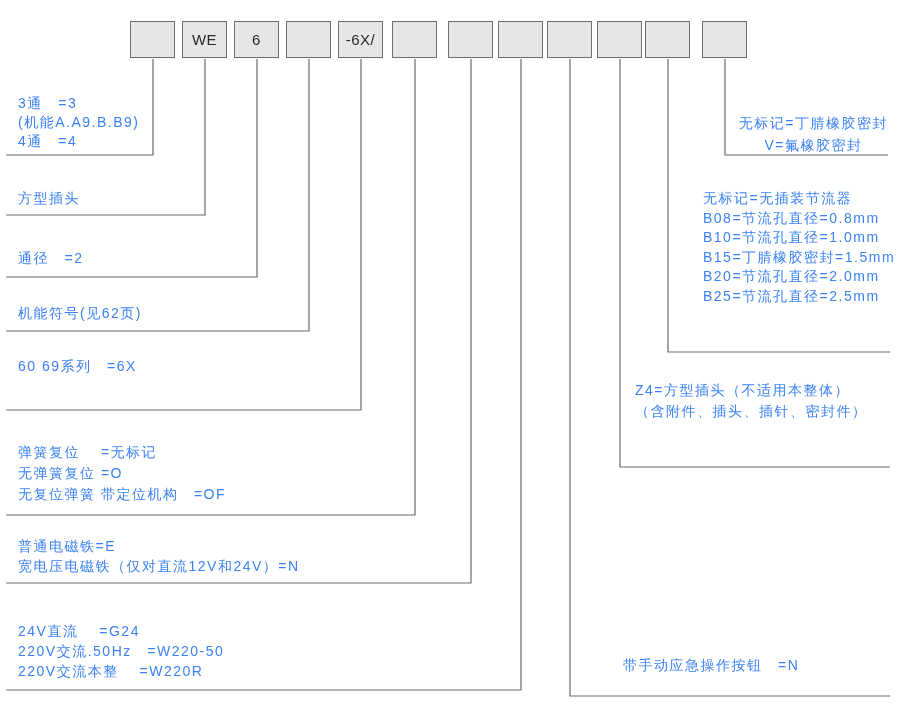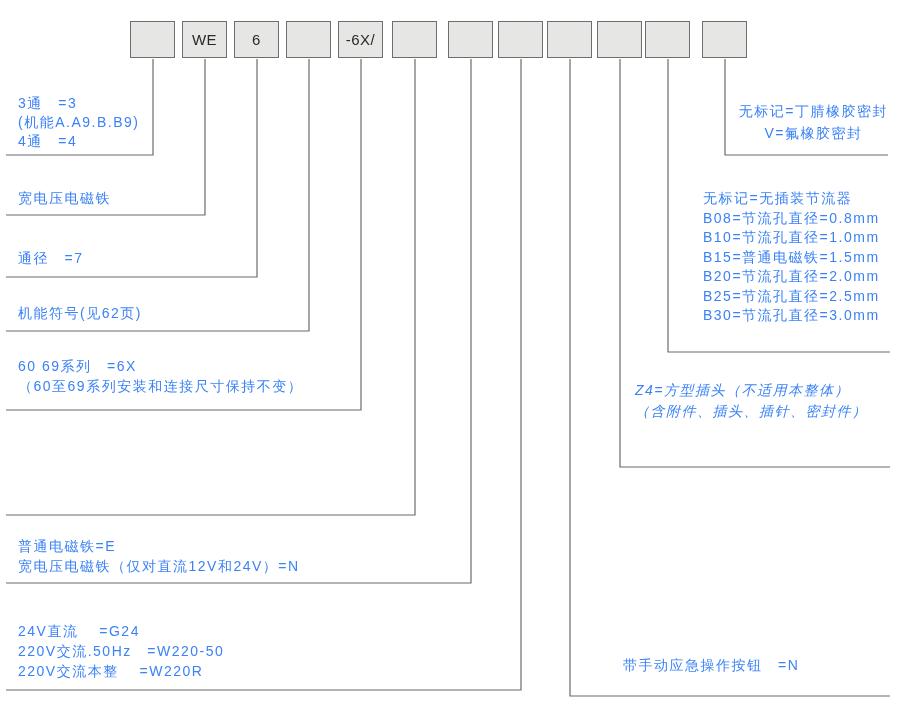--- a/index.html
+++ b/index.html
@@ -15,23 +15,23 @@
     background:#e6e6e4;border:1.5px solid #6e6e6e;
     display:flex;align-items:center;justify-content:center;
     font-size:15px;color:#2a2a2a;letter-spacing:0.5px;box-sizing:border-box;
   }
   .lbl{
     position:absolute;font-size:14px;letter-spacing:1.5px;
     line-height:20px;white-space:nowrap;color:#3b82f6;
   }
   .lbl.lh19{line-height:19px;}
   .lbl.lh195{line-height:19.5px;}
-  .lbl.lh21{line-height:21px;font-style:italic;}
+  .lbl.lh21{line-height:21px;}
   .lbl.lh22{line-height:22px;}
-  .lbl.center{text-align:center;}
+  .lbl.center{text-align:center;margin-top:12px;}
 </style>
 </head>
 <body>
 
 <div class="canvas">
 
   <svg class="lines" width="900" height="723" viewBox="0 0 900 723">
     <path d="M153 59 V155 H6"></path>
     <path d="M205 59 V215 H6"></path>
     <path d="M257 59 V277 H6"></path>
@@ -59,36 +59,40 @@
   <div class="box" style="left:645px"></div>
   <div class="box" style="left:702px"></div>
 
   <div class="lbl lh19" style="left:18px;top:94px">
     <div>3通　=3</div>
     <div>(机能A.A9.B.B9)</div>
     <div>4通　=4</div>
   </div>
 
   <div class="lbl" style="left:18px;top:188px">
-    <div>宽电压电磁铁</div>
+    <div>方型插头</div>
   </div>
 
   <div class="lbl" style="left:18px;top:248px">
-    <div>通径　=7</div>
+    <div>通径　=2</div>
   </div>
 
   <div class="lbl" style="left:18px;top:303px">
     <div>机能符号(见62页)</div>
   </div>
 
   <div class="lbl" style="left:18px;top:356px">
     <div>60 69系列　=6X</div>
-    <div>（60至69系列安装和连接尺寸保持不变）</div>
   </div>
 
+  <div class="lbl lh21" style="left:18px;top:442px">
+    <div>弹簧复位　 =无标记</div>
+    <div>无弹簧复位 =O</div>
+    <div>无复位弹簧 带定位机构　=OF</div>
+  </div>
 
   <div class="lbl" style="left:18px;top:536px">
     <div>普通电磁铁=E</div>
     <div>宽电压电磁铁（仅对直流12V和24V）=N</div>
   </div>
 
   <div class="lbl" style="left:18px;top:621px">
     <div>24V直流　 =G24</div>
     <div>220V交流.50Hz　=W220-50</div>
     <div>220V交流本整　 =W220R</div>
@@ -96,24 +100,23 @@
 
   <div class="lbl lh22 center" style="right:12px;top:100px">
     <div>无标记=丁腈橡胶密封</div>
     <div>V=氟橡胶密封</div>
   </div>
 
   <div class="lbl lh195" style="left:703px;top:189px">
     <div>无标记=无插装节流器</div>
     <div>B08=节流孔直径=0.8mm</div>
     <div>B10=节流孔直径=1.0mm</div>
-    <div>B15=普通电磁铁=1.5mm</div>
+    <div>B15=丁腈橡胶密封=1.5mm</div>
     <div>B20=节流孔直径=2.0mm</div>
     <div>B25=节流孔直径=2.5mm</div>
-    <div>B30=节流孔直径=3.0mm</div>
   </div>
 
   <div class="lbl lh21" style="left:635px;top:380px">
     <div>Z4=方型插头（不适用本整体）</div>
     <div>（含附件、插头、插针、密封件）</div>
   </div>
 
   <div class="lbl" style="left:623px;top:655px">
     <div>带手动应急操作按钮　=N</div>
   </div>

